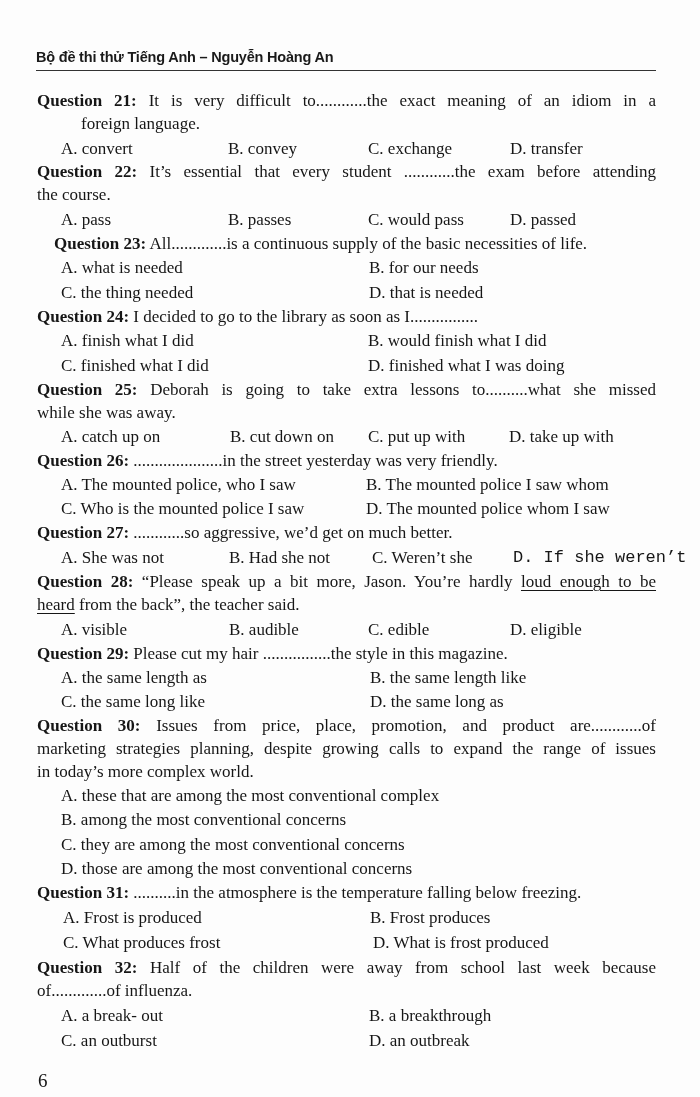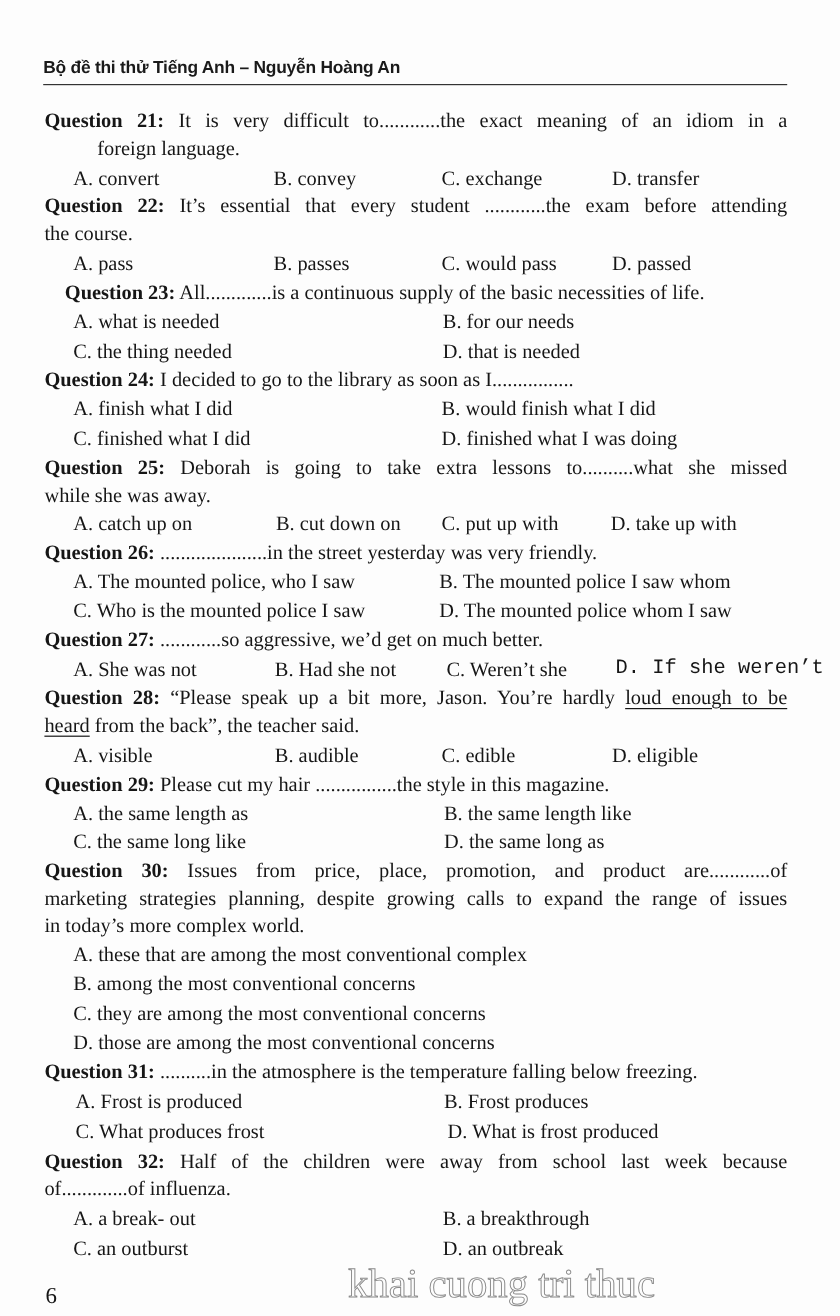--- a/index.html
+++ b/index.html
@@ -124,16 +124,15 @@
 
   <div>
     <div class="line just" style="left:37px; top:957px;"><span class="qlabel">Question 32:</span> <span>Half of the children were away from school last week because</span></div>
     <div class="line" style="left:37px; top:980px;">of.............of influenza.</div>
     <div class="opt" style="left:61px; top:1005px;">A. a break- out</div>
     <div class="opt" style="left:369px; top:1005px;">B. a breakthrough</div>
     <div class="opt" style="left:61px; top:1030px;">C. an outburst</div>
     <div class="opt" style="left:369px; top:1030px;">D. an outbreak</div>
   </div>
 
-  <div class="wm-sub">khai cuong tri thuc</div>
 
   <div class="pagenum">6</div>
 </div>
 
 </body></html>

